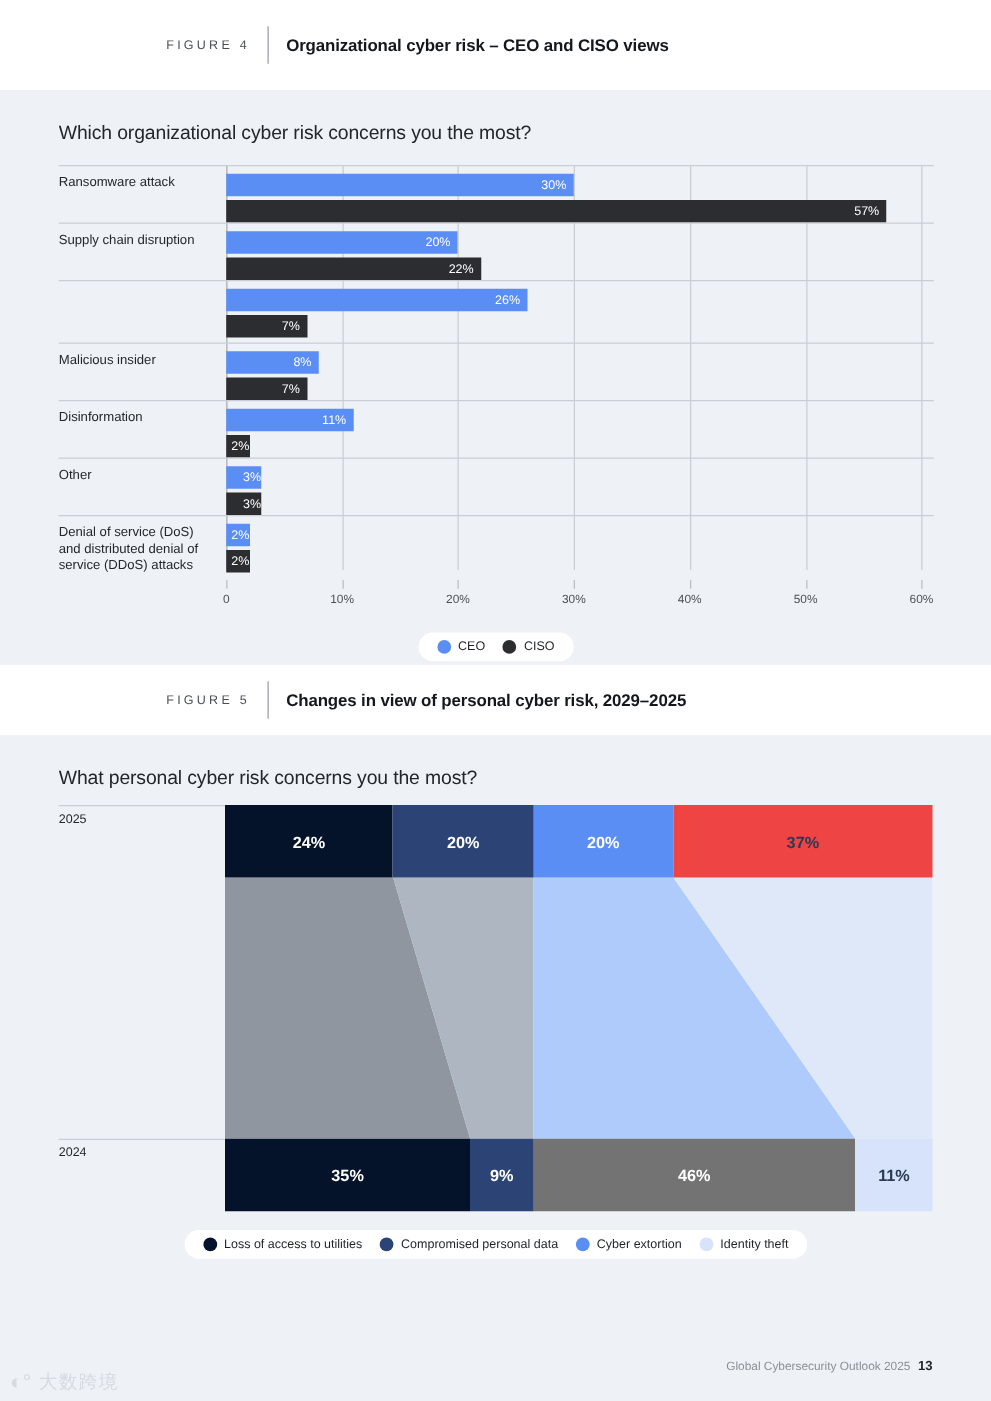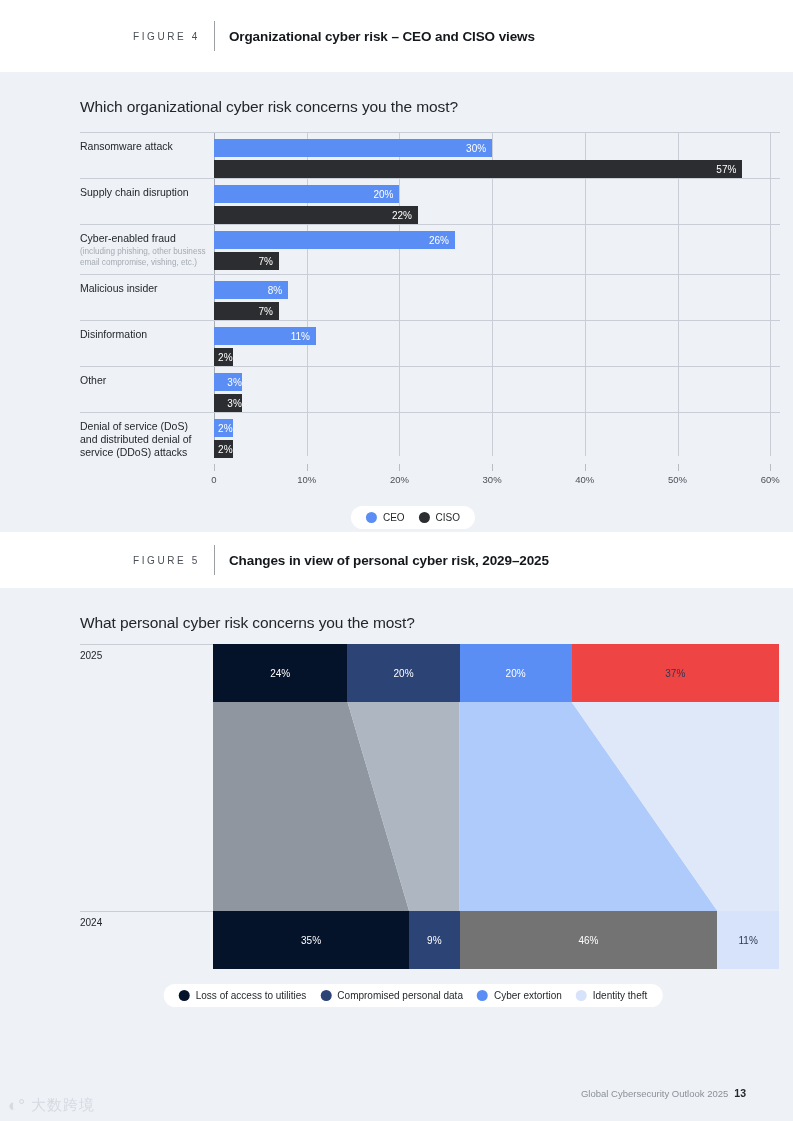--- a/index.html
+++ b/index.html
@@ -17,21 +17,21 @@
   .fig-num{
     font-size:10px;letter-spacing:2.6px;color:#4a4f55;font-weight:400;
     white-space:nowrap;
     margin-left:36px;
   }
   .fig-divider{
     width:1px;background:#9a9fa5;height:30px;margin:0 14px;flex:0 0 1px;
   }
   .fig-title{font-size:13.5px;font-weight:700;color:#14181c;letter-spacing:-0.1px;}
 
-  .section{position:relative;width:100%;box-sizing:border-box;padding-left:33px;}
+  .section{position:relative;width:100%;box-sizing:border-box;}
   .q-title{
     font-size:15.5px;color:#22272c;font-weight:400;
     padding:26px 0 0 47px;letter-spacing:-0.1px;
   }
 
   
   #chart1{position:relative;margin-top:16px;height:400px;}
   .c1-rows{position:absolute;left:47px;top:0;width:700px;}
   .c1-row{position:relative;border-top:1px solid #c9ced6;box-sizing:border-box;}
   .c1-label{
@@ -64,21 +64,21 @@
   .legend-dot{width:11px;height:11px;border-radius:50%;display:block;}
   .legend-label{font-size:10px;color:#1f2326;white-space:nowrap;}
 
   
   #chart2{position:relative;height:400px;margin-top:12px;}
   .c2-area{position:absolute;left:180px;top:0;width:566px;height:325px;}
   .c2-node{
     position:absolute;display:flex;align-items:center;justify-content:center;
     box-sizing:border-box;
   }
-  .c2-node span{font-size:10px;color:#ffffff;}
+  .c2-node span{font-size:13px;color:#ffffff;font-weight:bold;}
   .c2-node.light span{color:#2b3a55;}
   .c2-yearline{position:absolute;left:47px;width:133px;border-top:1px solid #c9ced6;}
   .c2-year{position:absolute;left:47px;font-size:10px;color:#23282d;}
   .c2-flows{position:absolute;left:0;top:0;width:566px;height:325px;}
 
   .footer{
     position:absolute;right:47px;bottom:22px;
     font-size:9.5px;color:#8b9097;
   }
   .footer b{color:#23282d;font-size:10.5px;margin-left:6px;}
@@ -127,21 +127,20 @@
           <div class="c1-bars">
             <div class="c1-bar ceo" style="width: 185.4px;">
               <span>20%</span>
             </div>
             <div class="c1-bar ciso" style="width: 203.94px;">
               <span>22%</span>
             </div>
           </div>
         </div>
         <div class="c1-row" style="height: 50px;">
-          <div class="c1-label">Cyber-enabled fraud<span class="c1-sub">(including phishing, other business email compromise, vishing, etc.)</span></div>
           <div class="c1-bars">
             <div class="c1-bar ceo" style="width: 241.02px;">
               <span>26%</span>
             </div>
             <div class="c1-bar ciso" style="width: 64.89px;">
               <span>7%</span>
             </div>
           </div>
         </div>
         <div class="c1-row" style="height: 46px;">

